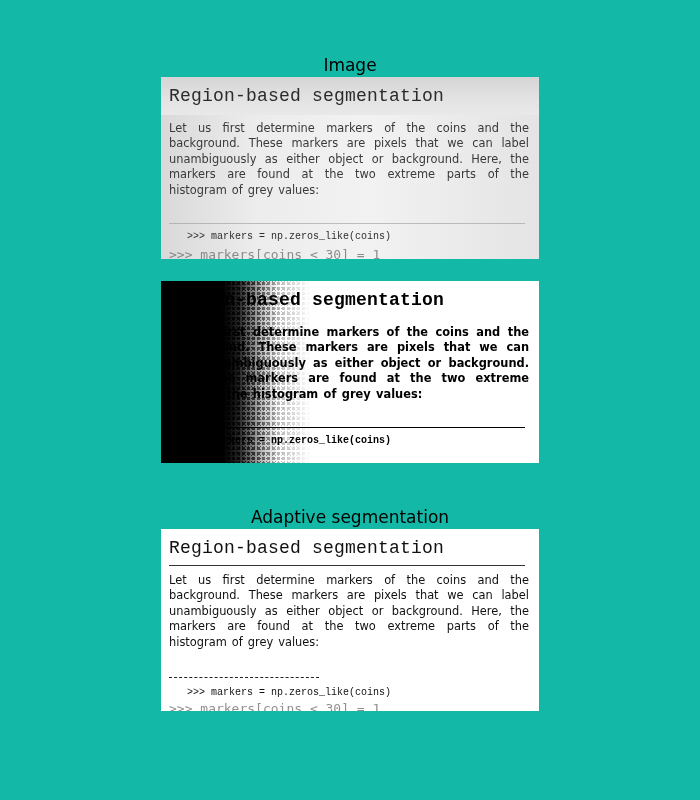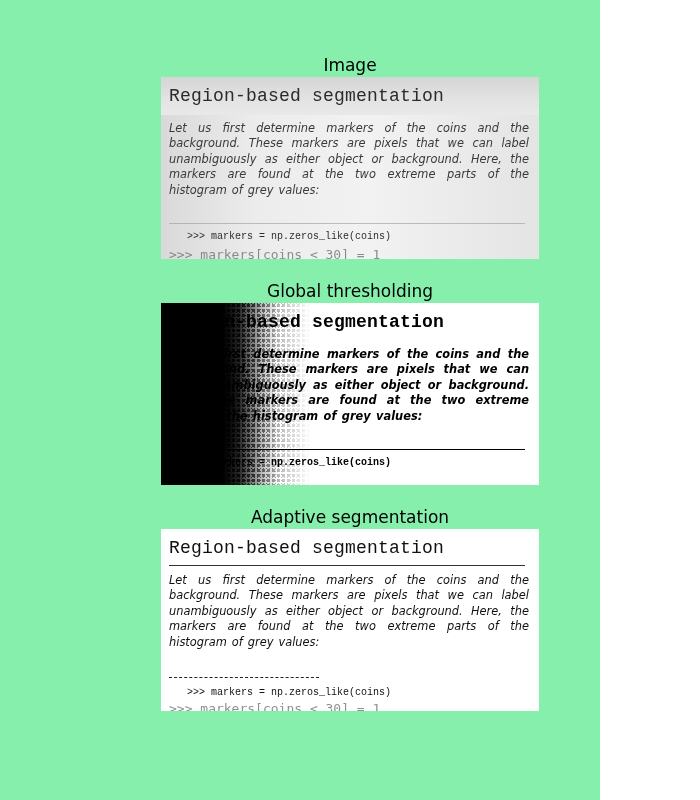--- a/index.html
+++ b/index.html
@@ -9,23 +9,23 @@
   }
   body {
     width: 700px;
     height: 800px;
     font-family: "DejaVu Sans", sans-serif;
     color: #000000;
     overflow: hidden;
   }
   .figure {
     position: relative;
-    width: 600px;
+    width: 700px;
     height: 800px;
-    background: #86efac;
+    background: #14b8a6;
   }
   .panel {
     position: absolute;
     left: 0;
     width: 700px;
   }
   .panel-title {
     text-align: center;
     font-size: 17px;
     font-family: "DejaVu Sans", sans-serif;
@@ -68,21 +68,20 @@
     position: absolute;
     left: 8px;
     top: 44px;
     width: 360px;
     font-size: 11.4px;
     line-height: 15.4px;
     text-align: justify;
     font-family: "DejaVu Sans", sans-serif;
     color: #3a3a3a;
     word-spacing: 1.4px;
-    font-style: italic;
   }
   .rule {
     position: absolute;
     left: 8px;
     width: 356px;
     height: 1px;
     background: #9a9a9a;
     opacity: .6;
   }
   .doc-code {
@@ -169,21 +168,20 @@
       <div class="heading-band"></div>
       <div class="doc-heading">Region-based segmentation</div>
       <div class="doc-body">Let us first determine markers of the coins and the background. These markers are pixels that we can label unambiguously as either object or background. Here, the markers are found at the two extreme parts of the histogram of grey values:</div>
       <div class="rule" style="top:146px;"></div>
       <div class="doc-code" style="top:154px;">&gt;&gt;&gt; markers = np.zeros_like(coins)</div>
       <div class="doc-code-faded" style="top:170px;">&gt;&gt;&gt;  markers[coins &lt; 30] = 1</div>
     </div>
   </div>
 
   <div class="panel" id="panel-global" style="top:281px;">
-    <div class="panel-title">Global thresholding</div>
     <div class="panel-image">
       <div class="mask-clip">
         <div class="doc-heading">Region-based segmentation</div>
         <div class="doc-body">Let us first determine markers of the coins and the background. These markers are pixels that we can label unambiguously as either object or background. Here, the markers are found at the two extreme parts of the histogram of grey values:</div>
         <div class="rule" style="top:146px;"></div>
         <div class="doc-code" style="top:154px;">&gt;&gt;&gt; markers = np.zeros_like(coins)</div>
         <div class="binary-speckle"></div>
         <div class="binary-blob"></div>
       </div>
     </div>

